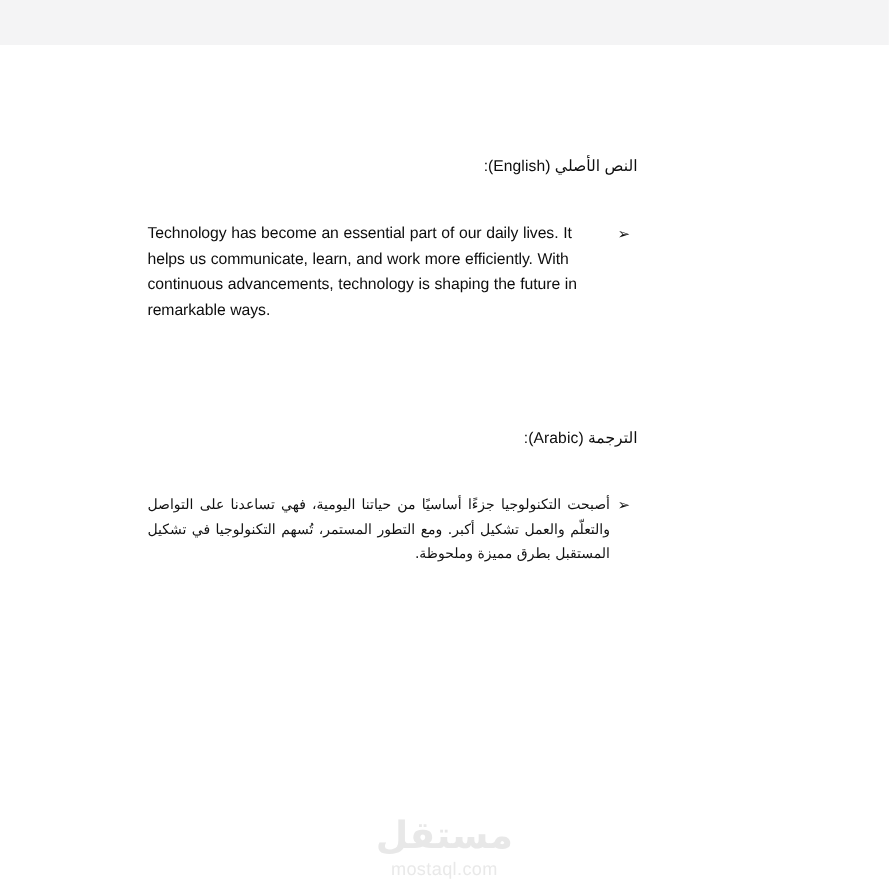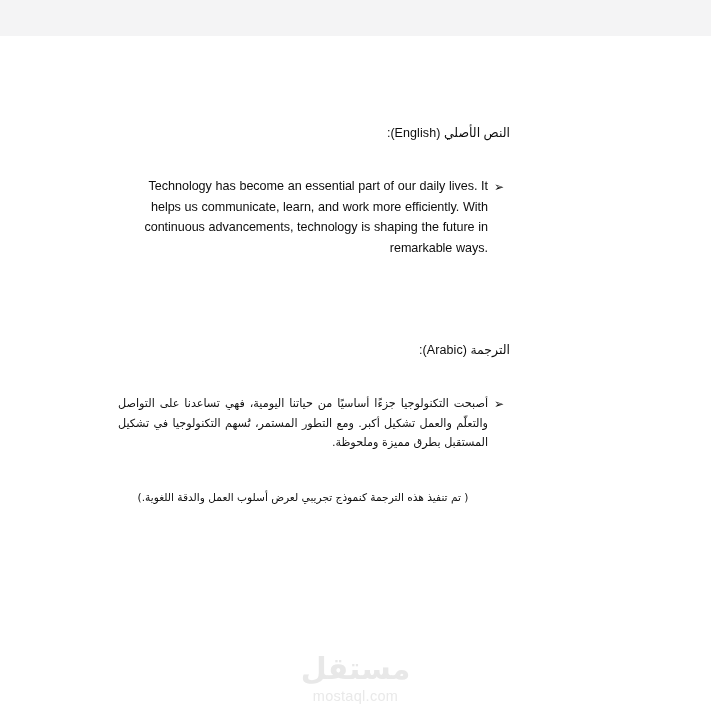--- a/index.html
+++ b/index.html
@@ -80,21 +80,21 @@
   }
 
   
   .para-english {
     top: 140px;
     right: 96px;
     left: 118px;
   }
   .para-english .bullet-text {
     direction: rtl;
-    text-align: right;
+    text-align: left;
     color: #0d0d0d;
     font-size: 12.6px;
     line-height: 20.5px;
     letter-spacing: -0.05px;
     word-spacing: 0.3px;
   }
   .para-english .bullet-text .en {
     unicode-bidi: embed;
     direction: ltr;
   }
@@ -178,20 +178,19 @@
     <div class="bullet-text"><span class="en">Technology has become an essential part of our daily lives. It helps us communicate, learn, and work more efficiently. With continuous advancements, technology is shaping the future in remarkable ways.</span></div>
   </div>
 
   <div class="section-heading heading-translation">الترجمة (Arabic):</div>
 
   <div class="bullet-block para-arabic">
     <span class="bullet-marker">➢</span>
     <div class="bullet-text">أصبحت التكنولوجيا جزءًا أساسيًا من حياتنا اليومية، فهي تساعدنا على التواصل والتعلّم والعمل تشكيل أكبر. ومع التطور المستمر، تُسهم التكنولوجيا في تشكيل المستقبل بطرق مميزة وملحوظة.</div>
   </div>
 
-  <div class="note-line">( تم تنفيذ هذه الترجمة كنموذج تجريبي لعرض أسلوب العمل والدقة اللغوية.)</div>
 
   <div class="watermark">
     <div class="watermark-mark">مستقل</div>
     <div class="watermark-domain">mostaql.com</div>
   </div>
 
 </div>
 
 </body></html>

